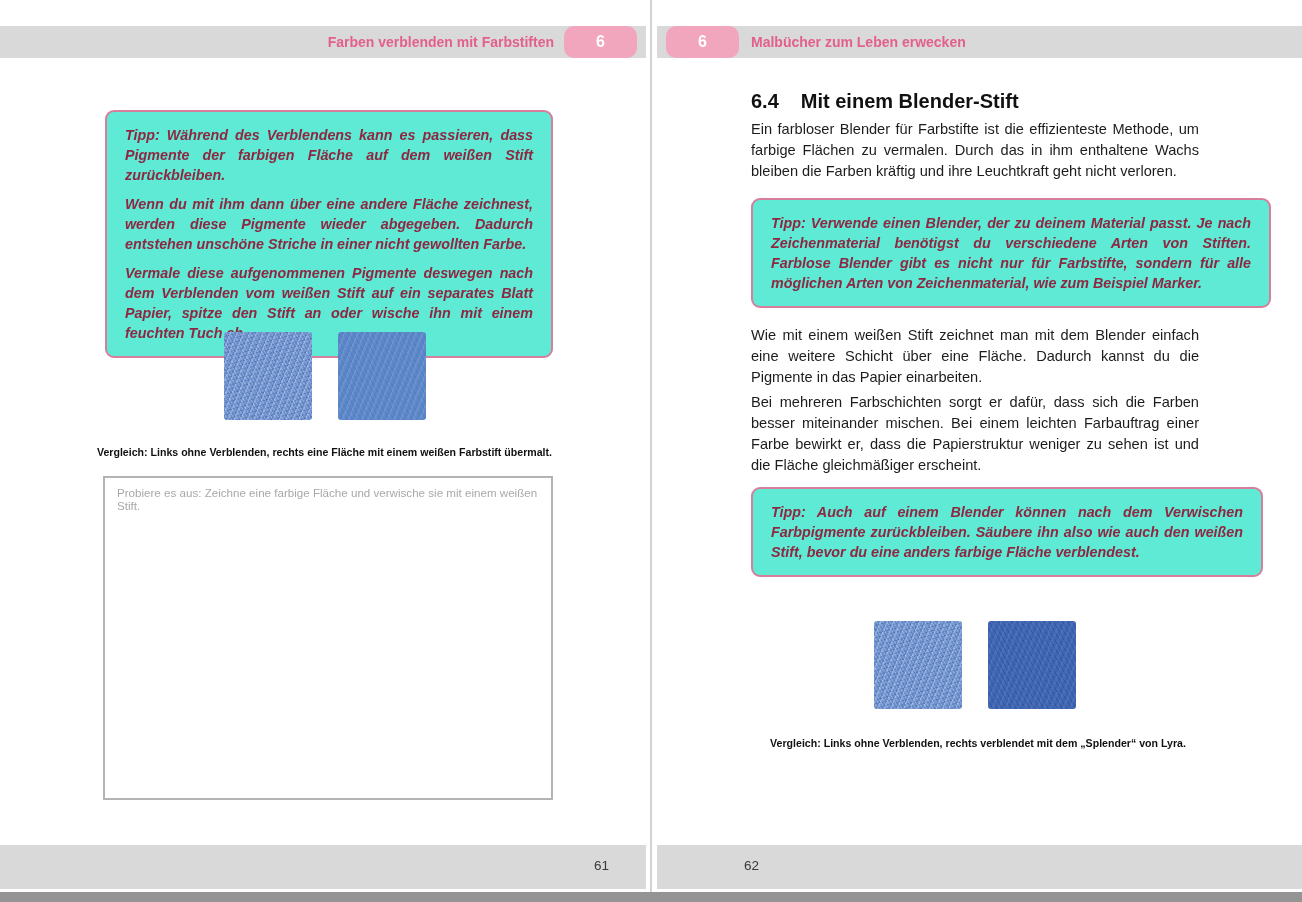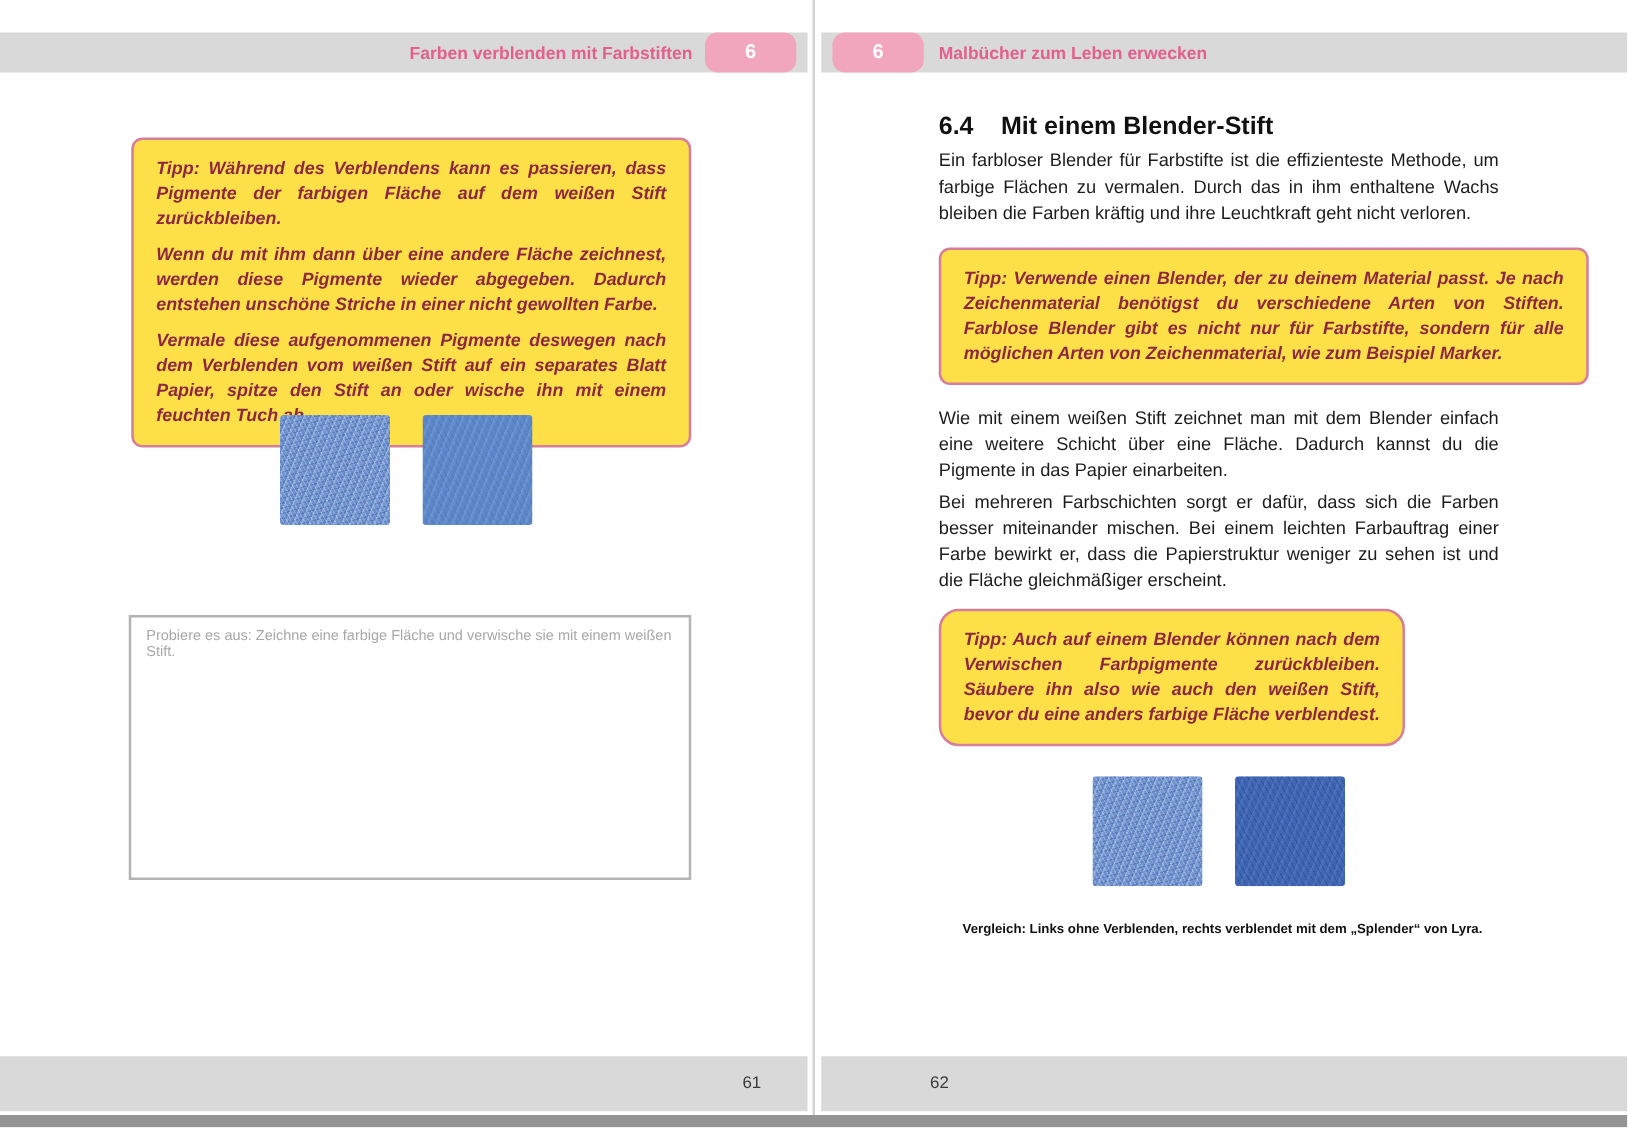--- a/index.html
+++ b/index.html
@@ -48,21 +48,21 @@
     background: #f2a6be; border-radius: 10px;
     color: #ffffff; font-weight: bold; font-size: 16px;
     text-align: center; line-height: 32px; z-index: 3;
   }
   .chapter-badge.left  { right: 12px; }
   .chapter-badge.right { left: 12px; }
 
   
   .tip-box {
     position: absolute;
-    background: #fde047;
+    background: #5eead4;
     border: 2px solid #d67e9b;
     border-radius: 9px;
     padding: 13px 18px;
     font-style: italic;
     font-weight: bold;
     color: #8e2742;
     font-size: 14.3px;
     line-height: 20px;
     text-align: justify;
     box-sizing: border-box;
@@ -152,22 +152,23 @@
       <p>Tipp: Während des Verblendens kann es passieren, dass Pigmente der farbigen Fläche auf dem weißen Stift zurückbleiben.</p>
       <p>Wenn du mit ihm dann über eine andere Fläche zeichnest, werden diese Pigmente wieder abgegeben. Dadurch entstehen unschöne Striche in einer nicht gewollten Farbe.</p>
       <p>Vermale diese aufgenommenen Pigmente deswegen nach dem Verblenden vom weißen Stift auf ein separates Blatt Papier, spitze den Stift an oder wische ihn mit einem feuchten Tuch ab.</p>
     </div>
 
     <div class="swatch-row" style="top:332px;">
       <div class="swatch textured"></div>
       <div class="swatch smooth-light"></div>
     </div>
 
-
-    <div class="practice-box" style="top:492px; left:103px; width:450px; height:212px;">
+    <div class="caption" style="top:446px;">Vergleich: Links ohne Verblenden, rechts eine Fläche mit einem weißen Farbstift übermalt.</div>
+
+    <div class="practice-box" style="top:476px; left:103px; width:450px; height:324px;">
       <p class="practice-prompt">Probiere es aus: Zeichne eine farbige Fläche und verwische sie mit einem weißen Stift.</p>
     </div>
 
     <div class="band-footer"></div>
     <span class="page-number pn-left">61</span>
   </section>
 
   <section class="page page-right">
     <div class="band-header"></div>
     <span class="chapter-badge right">6</span>
@@ -180,21 +181,21 @@
     <p class="body-par" style="top:119px; left:97px; width:448px;">Ein farbloser Blender für Farbstifte ist die effizienteste Methode, um farbige Flächen zu vermalen. Durch das in ihm enthaltene Wachs bleiben die Farben kräftig und ihre Leuchtkraft geht nicht verloren.</p>
 
     <div class="tip-box" style="top:198px; left:97px; width:520px;">
       <p>Tipp: Verwende einen Blender, der zu deinem Material passt. Je nach Zeichenmaterial benötigst du verschiedene Arten von Stiften. Farblose Blender gibt es nicht nur für Farbstifte, sondern für alle möglichen Arten von Zeichenmaterial, wie zum Beispiel Marker.</p>
     </div>
 
     <p class="body-par" style="top:392px; left:97px; width:448px;">Bei mehreren Farbschichten sorgt er dafür, dass sich die Farben besser miteinander mischen. Bei einem leichten Farbauftrag einer Farbe bewirkt er, dass die Papierstruktur weniger zu sehen ist und die Fläche gleichmäßiger erscheint.</p>
 
     <p class="body-par" style="top:325px; left:97px; width:448px;">Wie mit einem weißen Stift zeichnet man mit dem Blender einfach eine weitere Schicht über eine Fläche. Dadurch kannst du die Pigmente in das Papier einarbeiten.</p>
 
-    <div class="tip-box" style="top:487px; left:97px; width:373px;border-radius:16px;">
+    <div class="tip-box" style="top:487px; left:97px; width:512px;">
       <p>Tipp: Auch auf einem Blender können nach dem Verwischen Farbpigmente zurückbleiben. Säubere ihn also wie auch den weißen Stift, bevor du eine anders farbige Fläche verblendest.</p>
     </div>
 
     <div class="swatch-row" style="top:621px; left:-6px;">
       <div class="swatch textured"></div>
       <div class="swatch smooth-dark"></div>
     </div>
 
     <div class="caption" style="top:737px;">Vergleich: Links ohne Verblenden, rechts verblendet mit dem „Splender“ von Lyra.</div>
 

